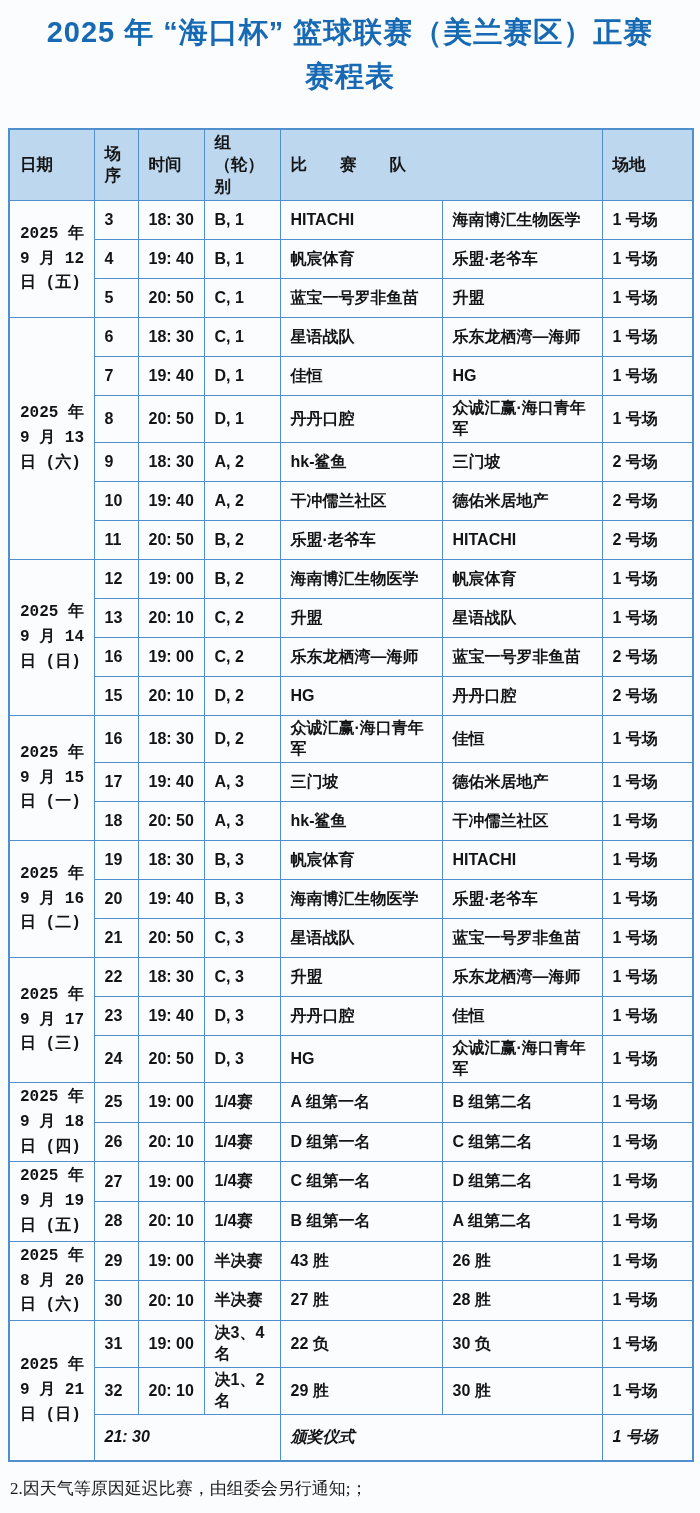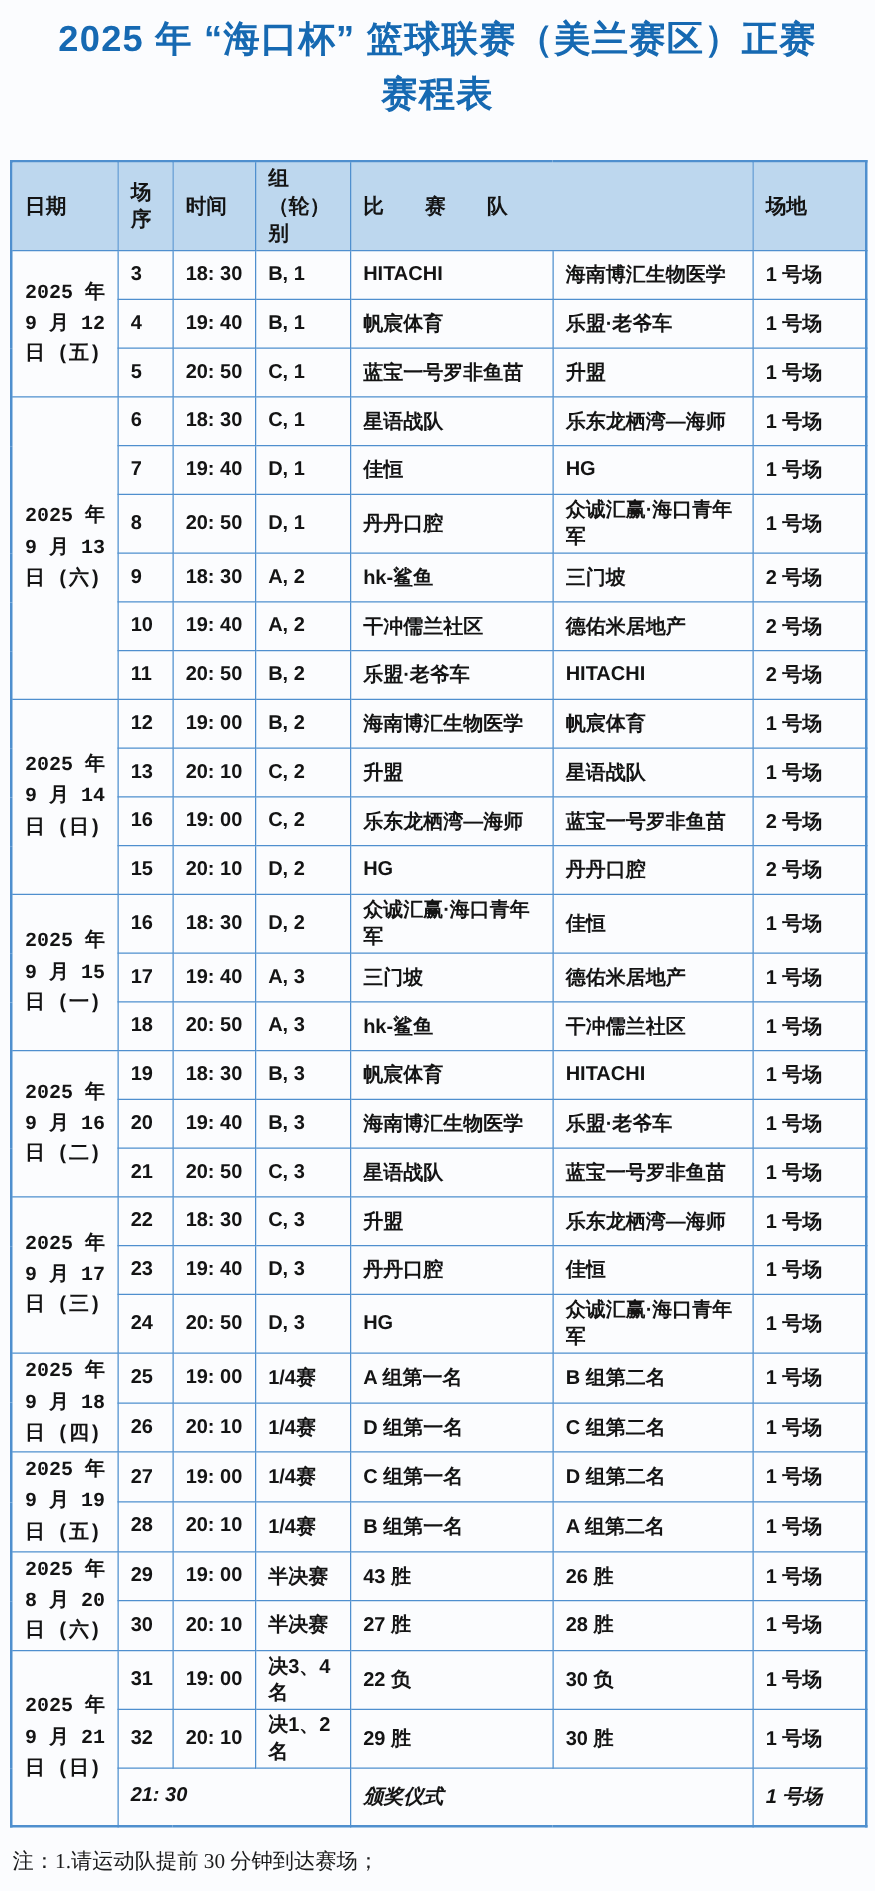--- a/index.html
+++ b/index.html
@@ -346,18 +346,17 @@
         </tr>
         <tr class="awards-row">
           <td colspan="3" class="c-no">21: 30</td>
           <td colspan="2">颁奖仪式</td>
           <td class="c-venue">1 号场</td>
         </tr>
       </tbody>
   </table>
 
   <div class="notes">
-    <p>注：1.请运动队提前 30 分钟到达赛场；</p>
     <p>2.因天气等原因延迟比赛，由组委会另行通知;；</p>
 
   </div>
 
 </div>
 
 </body></html>

